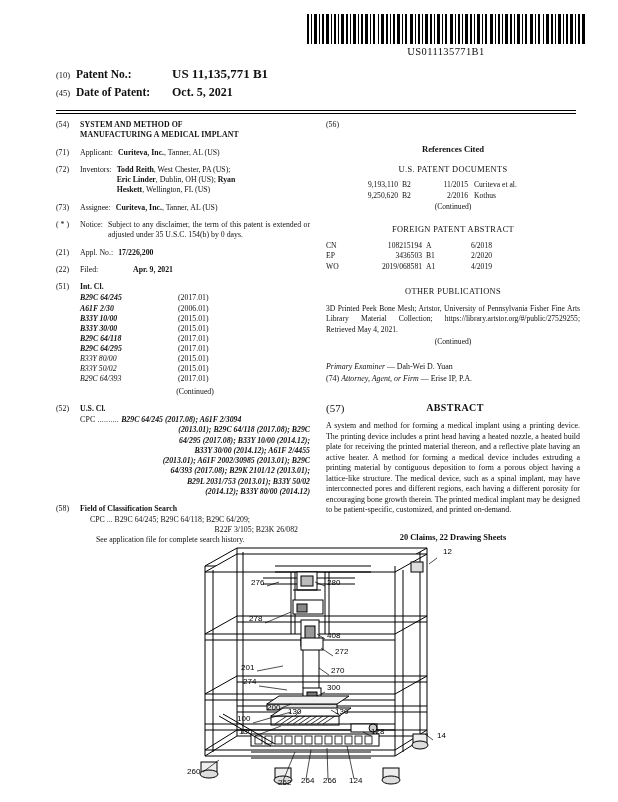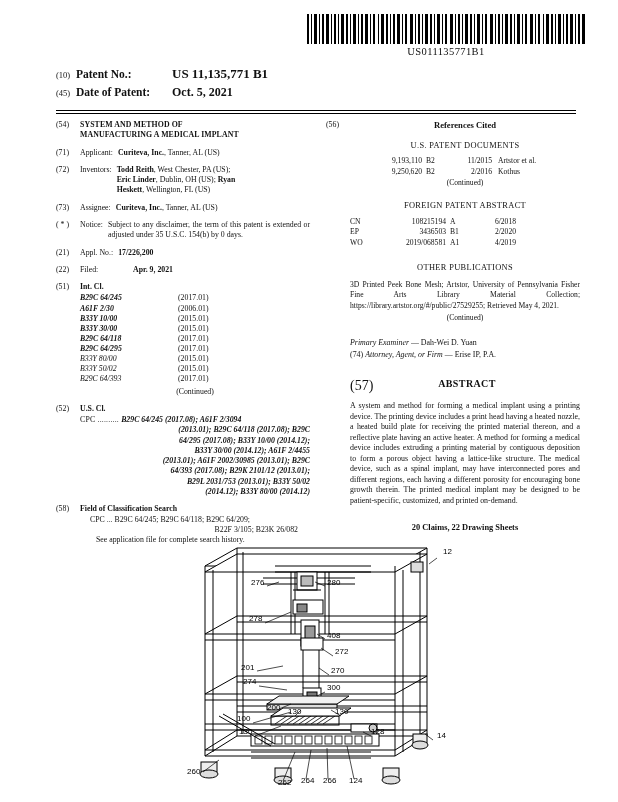--- a/index.html
+++ b/index.html
@@ -210,21 +210,21 @@
     font-size: 7.9px;
     line-height: 1.45;
     margin-top: 14px;
   }
   .examiner div { margin-bottom: 1px; }
   .abs-head {
     display: flex;
     margin-top: 16px;
     margin-bottom: 6px;
   }
-  .abs-code { width: 30px; font-size: 14px; }
+  .abs-code { width: 30px; font-size: 11px; }
   .abs-title {
     flex: 1;
     text-align: center;
     font-weight: bold;
     font-size: 10px;
     letter-spacing: 0.4px;
     padding-right: 26px;
   }
   .abstract {
     font-size: 7.9px;
@@ -469,32 +469,32 @@
           <div class="fos-l1">CPC ... B29C 64/245; B29C 64/118; B29C 64/209;</div>
           <div class="fos-l2">B22F 3/105; B23K 26/082</div>
           <div class="fos-l3">See application file for complete search history.</div>
         </span>
       </div>
 
     </div>
 
     <div class="col-right">
 
-      <div style="display:flex;">
+      <div style="display:flex;flex-direction:column;">
         <span class="fcode">(56)</span>
         <span style="flex:1;">
           <div class="refs-title">References Cited</div>
           <div class="subhead">U.S. PATENT DOCUMENTS</div>
           <table class="ref-table">
             <tbody id="us-refs-body">
                 <tr>
                   <td class="rt-num">9,193,110</td>
                   <td class="rt-kind">B2</td>
                   <td class="rt-date">11/2015</td>
-                  <td class="rt-name">Artstor et al.</td>
+                  <td class="rt-name">Curiteva et al.</td>
                 </tr>
                 <tr>
                   <td class="rt-num">9,250,620</td>
                   <td class="rt-kind">B2</td>
                   <td class="rt-date">2/2016</td>
                   <td class="rt-name">Kothus</td>
                 </tr>
               </tbody>
           </table>
           <div class="continued" style="font-size:7.6px;margin-top:1px;">(Continued)</div>

